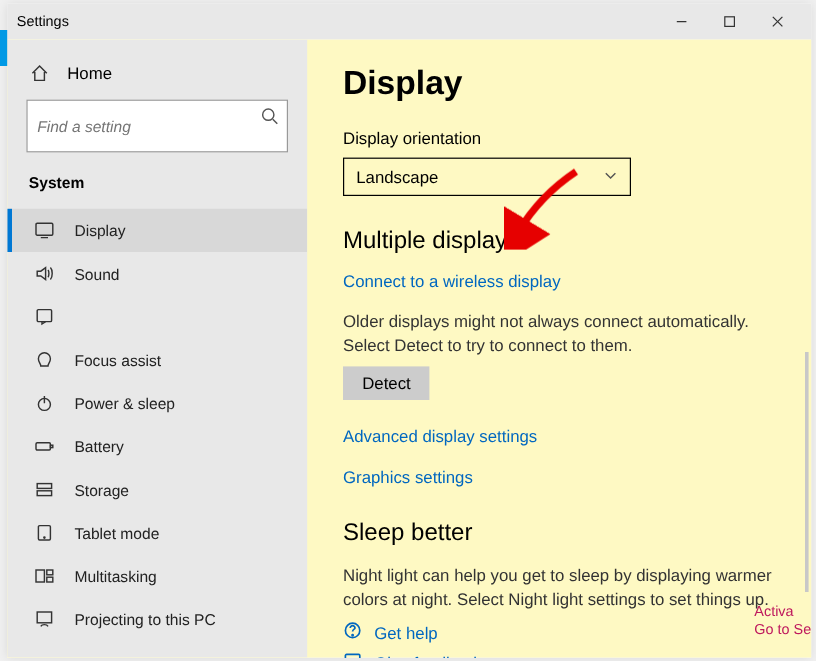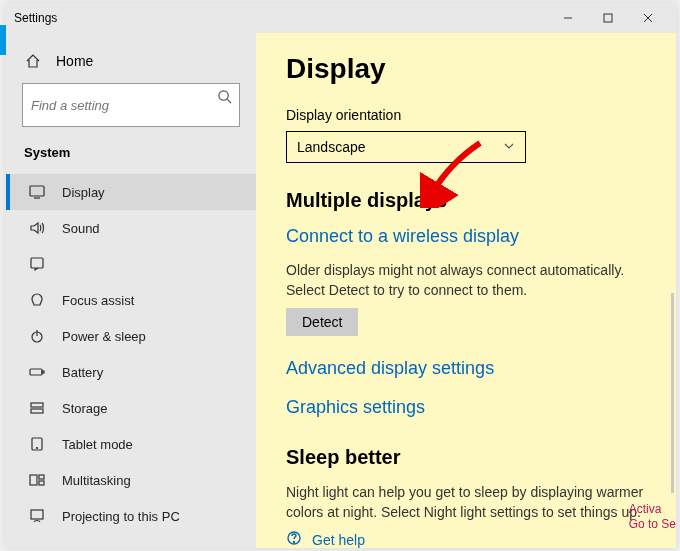--- a/index.html
+++ b/index.html
@@ -16,22 +16,22 @@
     .search-box { position: relative;}
     .search-icon { position:absolute; right:8px; top:6px; color:#555;}
     .section-title { font-size:13px; font-weight:600; padding: 6px 18px 14px 18px;}
     .nav-item { display:flex; align-items:center; gap:16px; padding: 10px 18px; font-size:13px; color:#222; cursor:pointer; border-left: 4px solid transparent;}
     .nav-item.active { background: #d8d8d8; border-left: 4px solid #0078d4;}
     .nav-icon { width:18px; display:flex; justify-content:center; color:#333; font-size:15px;}
     .content { flex:1; padding: 20px 30px 0 30px; overflow-y:auto; position:relative;}
     h1 { font-size: 28px; font-weight: 600; margin-bottom: 22px;}
     .label { font-size:14px; margin-bottom: 8px;}
     .select { width: 240px; height: 32px; border:1px solid #000000; padding: 0 10px; display:flex; align-items:center; justify-content:space-between; font-size:14px; margin-bottom: 26px;}
-    h2 { font-size: 20px; font-weight:700; margin-bottom: 14px; margin-top: 6px;}
-    .link { color:#0067c0; font-size:18px; cursor:pointer; display:inline-block;}
+    h2 { font-size: 20px; font-weight:400; margin-bottom: 14px; margin-top: 6px;}
+    .link { color:#0067c0; font-size:14px; cursor:pointer; display:inline-block;}
     .desc { font-size:14px; color:#333; margin: 14px 0 8px 0; line-height: 1.4;}
     .btn { background:#cccccc; border:none; padding: 6px 16px; font-size:14px; cursor:pointer; margin-bottom: 22px;}
     .spaced-link { margin-bottom: 18px; display:block;}
     .footer-row { display:flex; align-items:center; gap:10px; font-size:14px; margin: 6px 0;}
     .footer-row .lnk { color:#0067c0; cursor:pointer;}
     .arrow { position:absolute; left: 420px; top: 138px; pointer-events: none;}
     .watermark { position: absolute; right: 4px; bottom: 18px; color: #be185d; font-size: 12px; text-align: left; line-height:1.3;}
     .scrollbar-track { position:absolute; right: 2px; top: 260px; width: 3px; height: 200px; background: #c8c8c8;}
     .leftedge { position:absolute; left:0; top:25px; width:6px; height: 30px; background:#0099e5;}
   </style>

